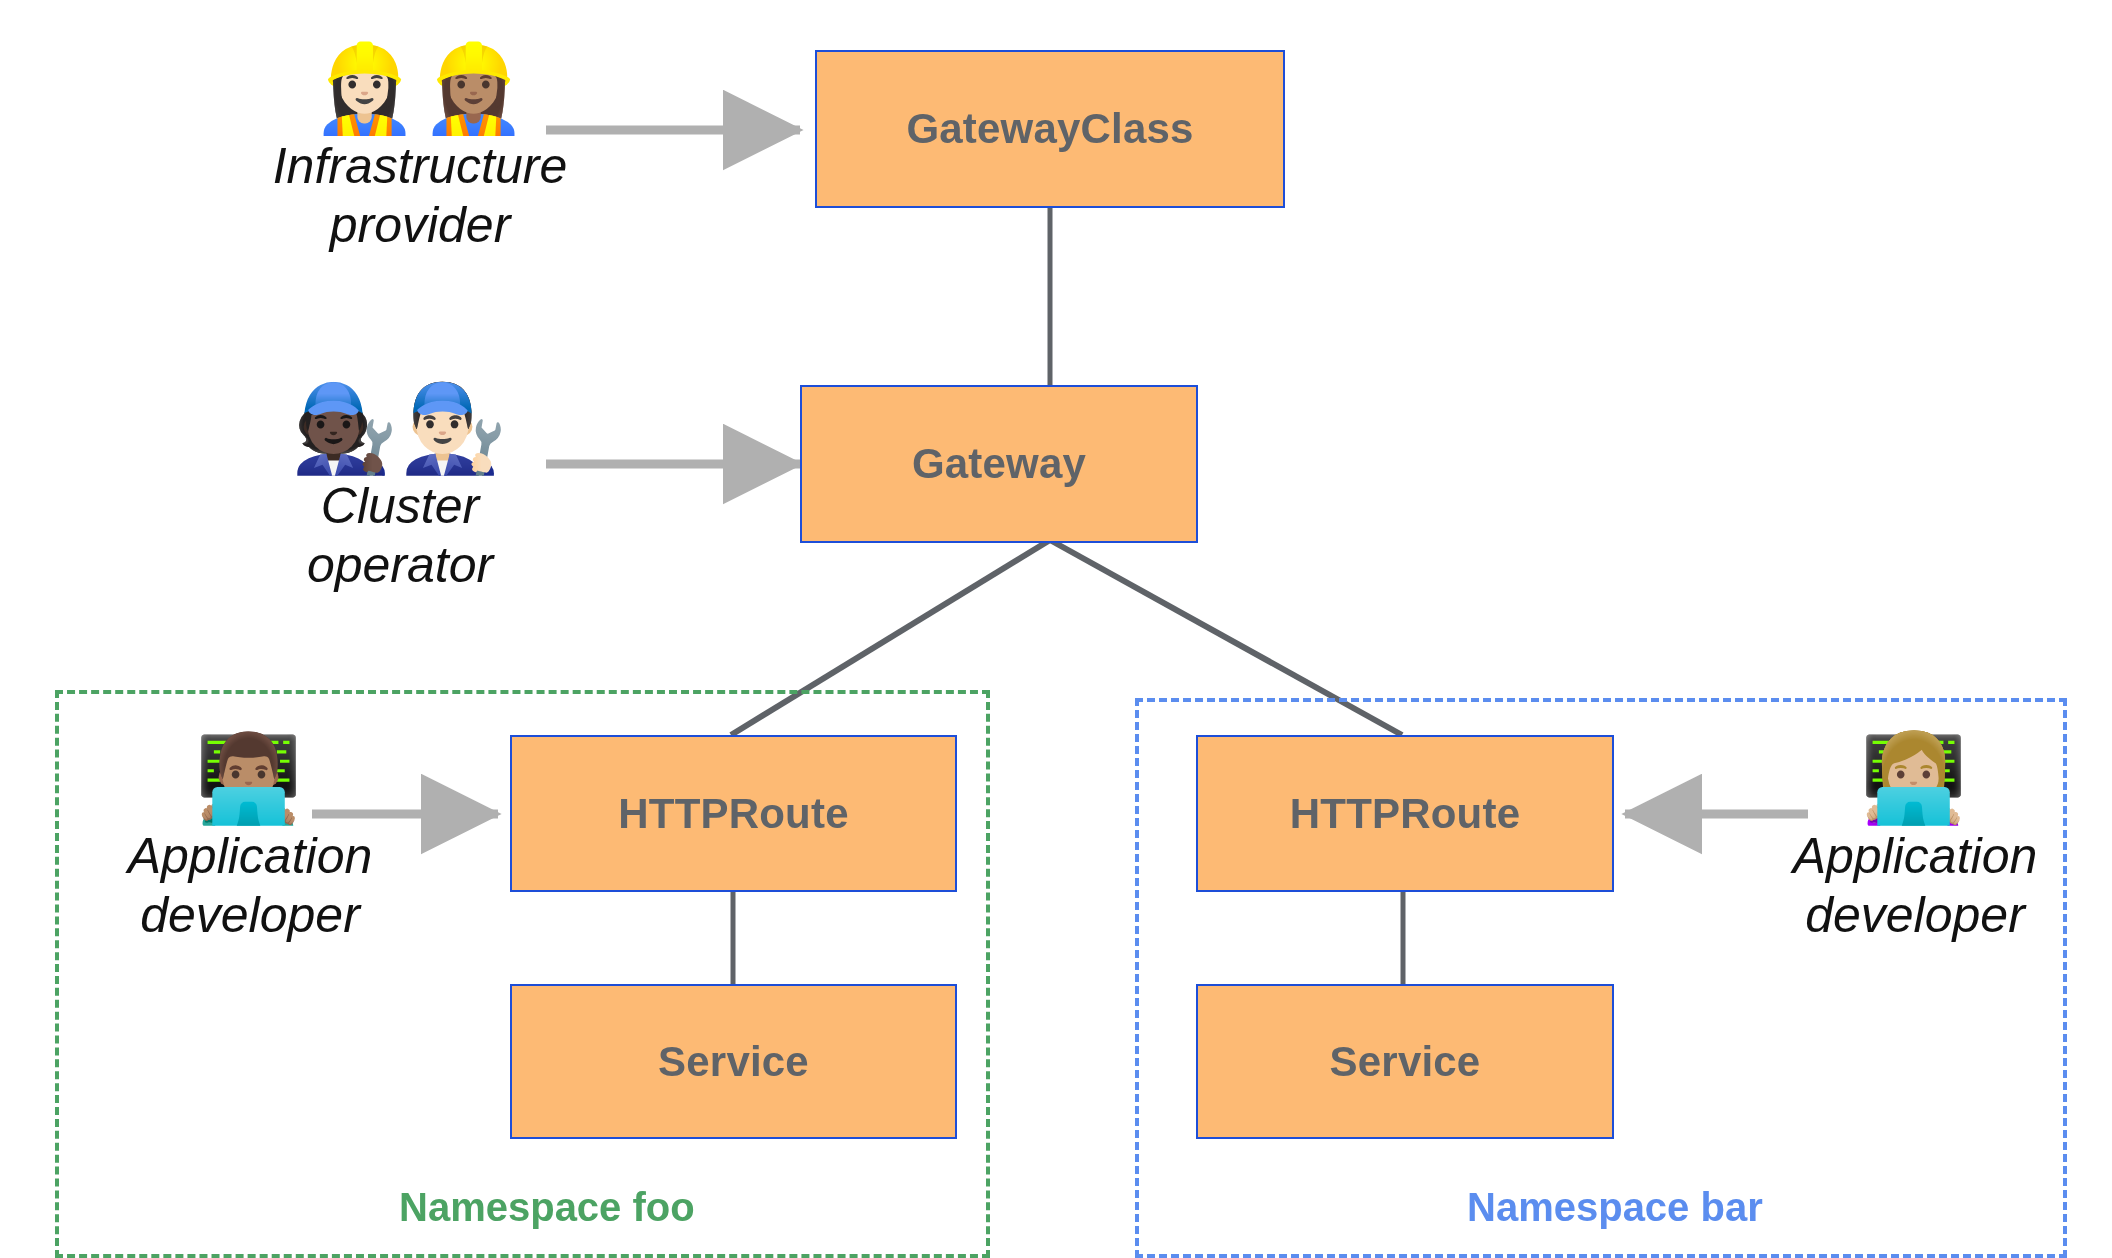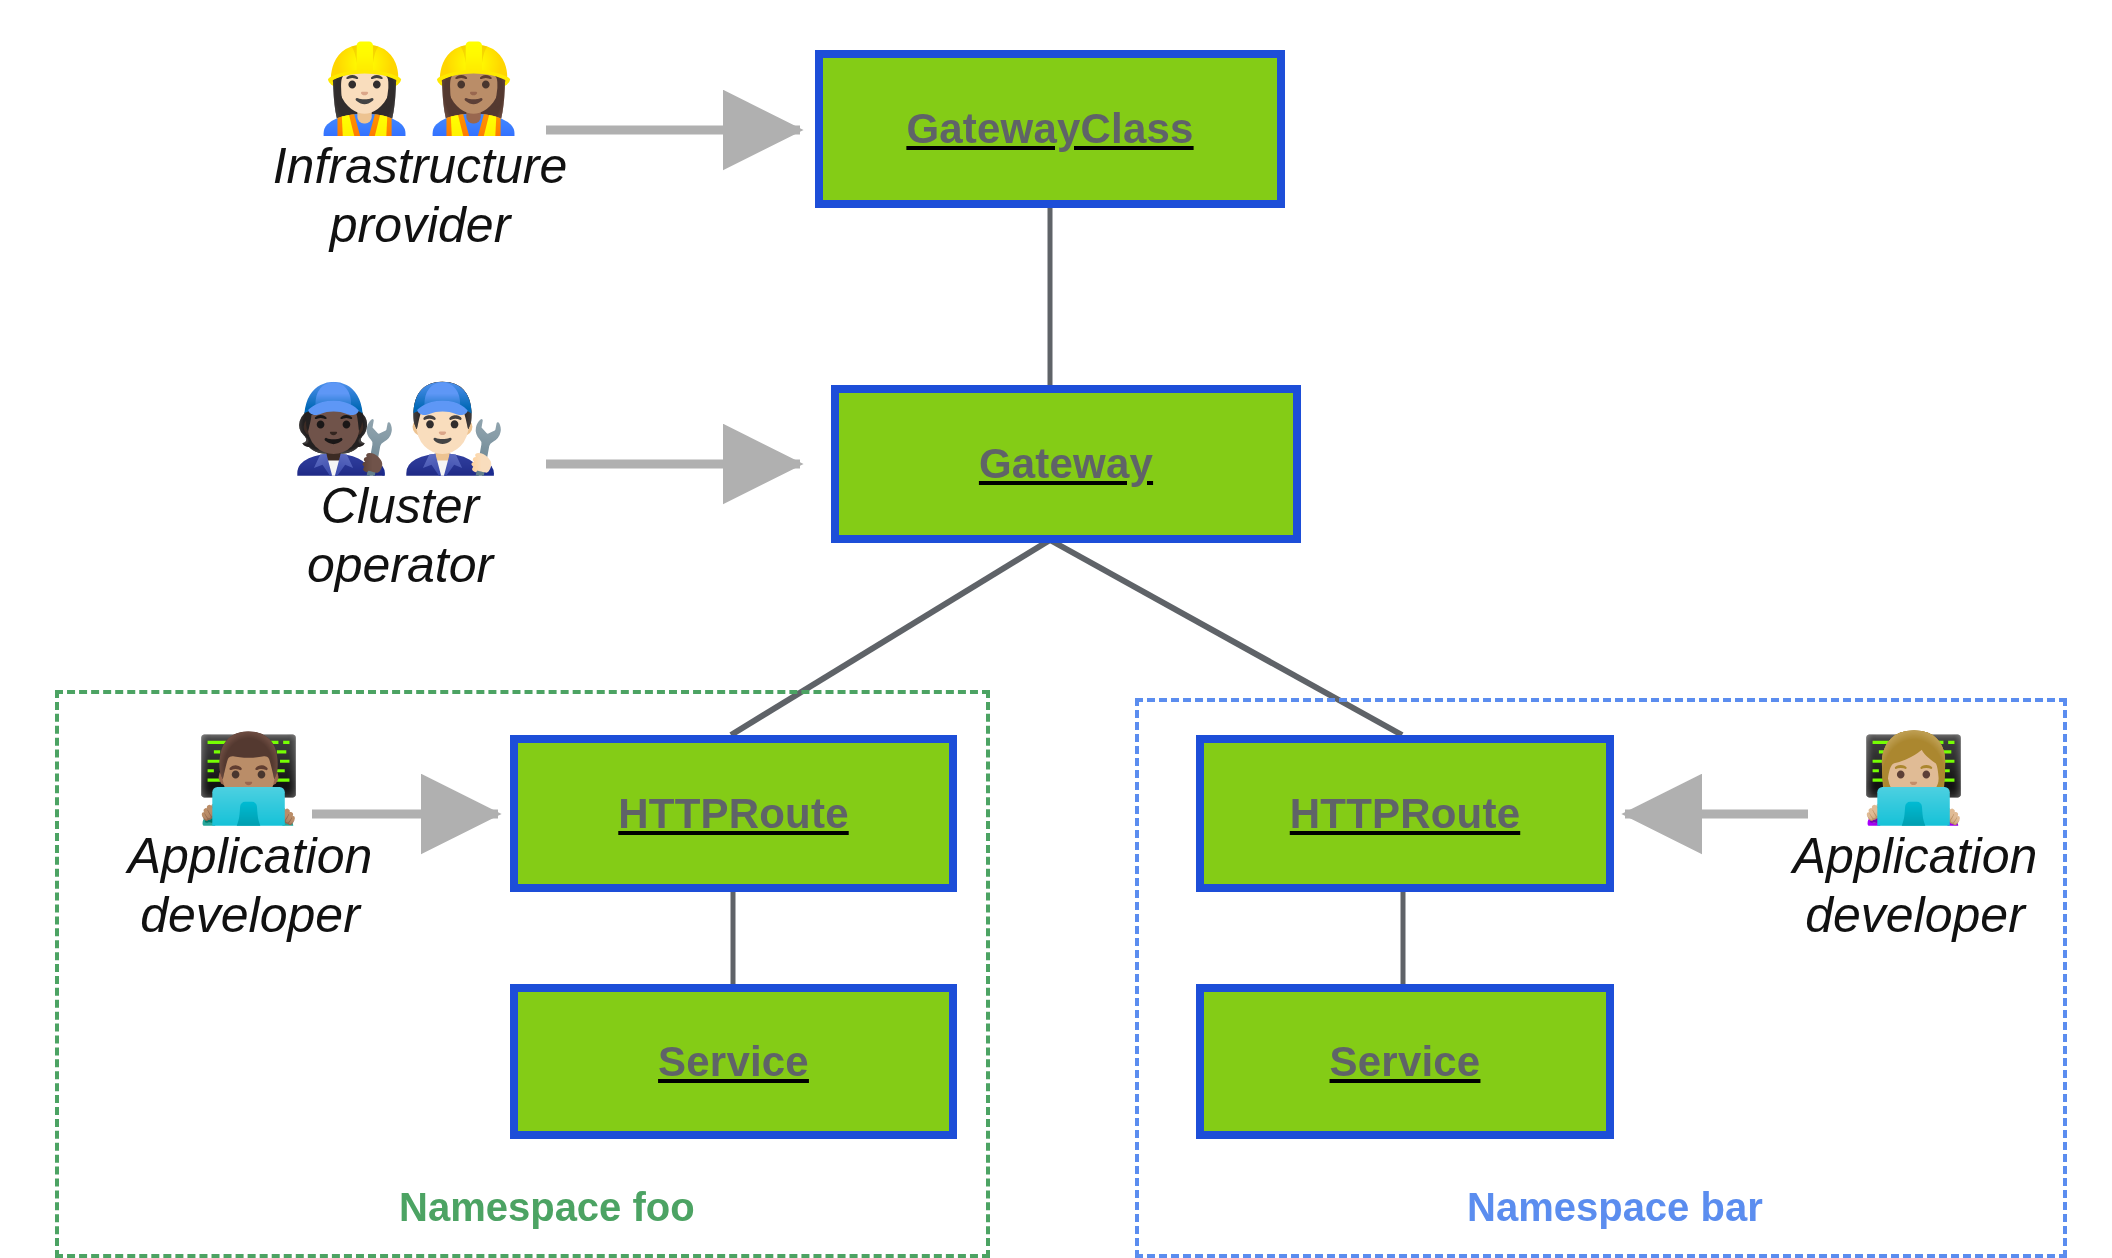--- a/index.html
+++ b/index.html
@@ -21,26 +21,25 @@
     position: absolute;
     left: 0;
     top: 0;
     width: 2112px;
     height: 1258px;
     pointer-events: none;
   }
   .node-box {
     position: absolute;
     box-sizing: border-box;
-    border: 8px solid #1d4ed8;
-    background: #84cc16;
+    border: 2px solid #1d4ed8;
+    background: #fdba74;
     display: flex;
     align-items: center;
     justify-content: center;
-    text-decoration: underline;
   }
   .node-label {
     font-family: "Liberation Sans", sans-serif;
     font-weight: bold;
     font-size: 42px;
     color: #5f6368;
     letter-spacing: 0.2px;
     white-space: nowrap;
   }
   .ns-box {
@@ -119,21 +118,21 @@
   <div class="ns-box green" style="left:55px; top:690px; width:935px; height:568px;"></div>
   <div class="ns-label green" style="left:368px; top:1185px;margin-left:31px;">Namespace foo</div>
 
   <div class="ns-box blue" style="left:1135px; top:698px; width:932px; height:560px;"></div>
   <div class="ns-label blue" style="left:1447px; top:1185px;">Namespace bar</div>
 
   <div class="node-box" style="left:815px; top:50px; width:470px; height:158px;">
     <span class="node-label">GatewayClass</span>
   </div>
 
-  <div class="node-box" style="left:831px; top:385px; width:470px; height:158px;text-align:right;">
+  <div class="node-box" style="left:800px; top:385px; width:398px; height:158px;text-align:right;">
     <span class="node-label">Gateway</span>
   </div>
 
   <div class="node-box" style="left:510px; top:735px; width:447px; height:157px;">
     <span class="node-label">HTTPRoute</span>
   </div>
 
   <div class="node-box" style="left:510px; top:984px; width:447px; height:155px;">
     <span class="node-label">Service</span>
   </div>

